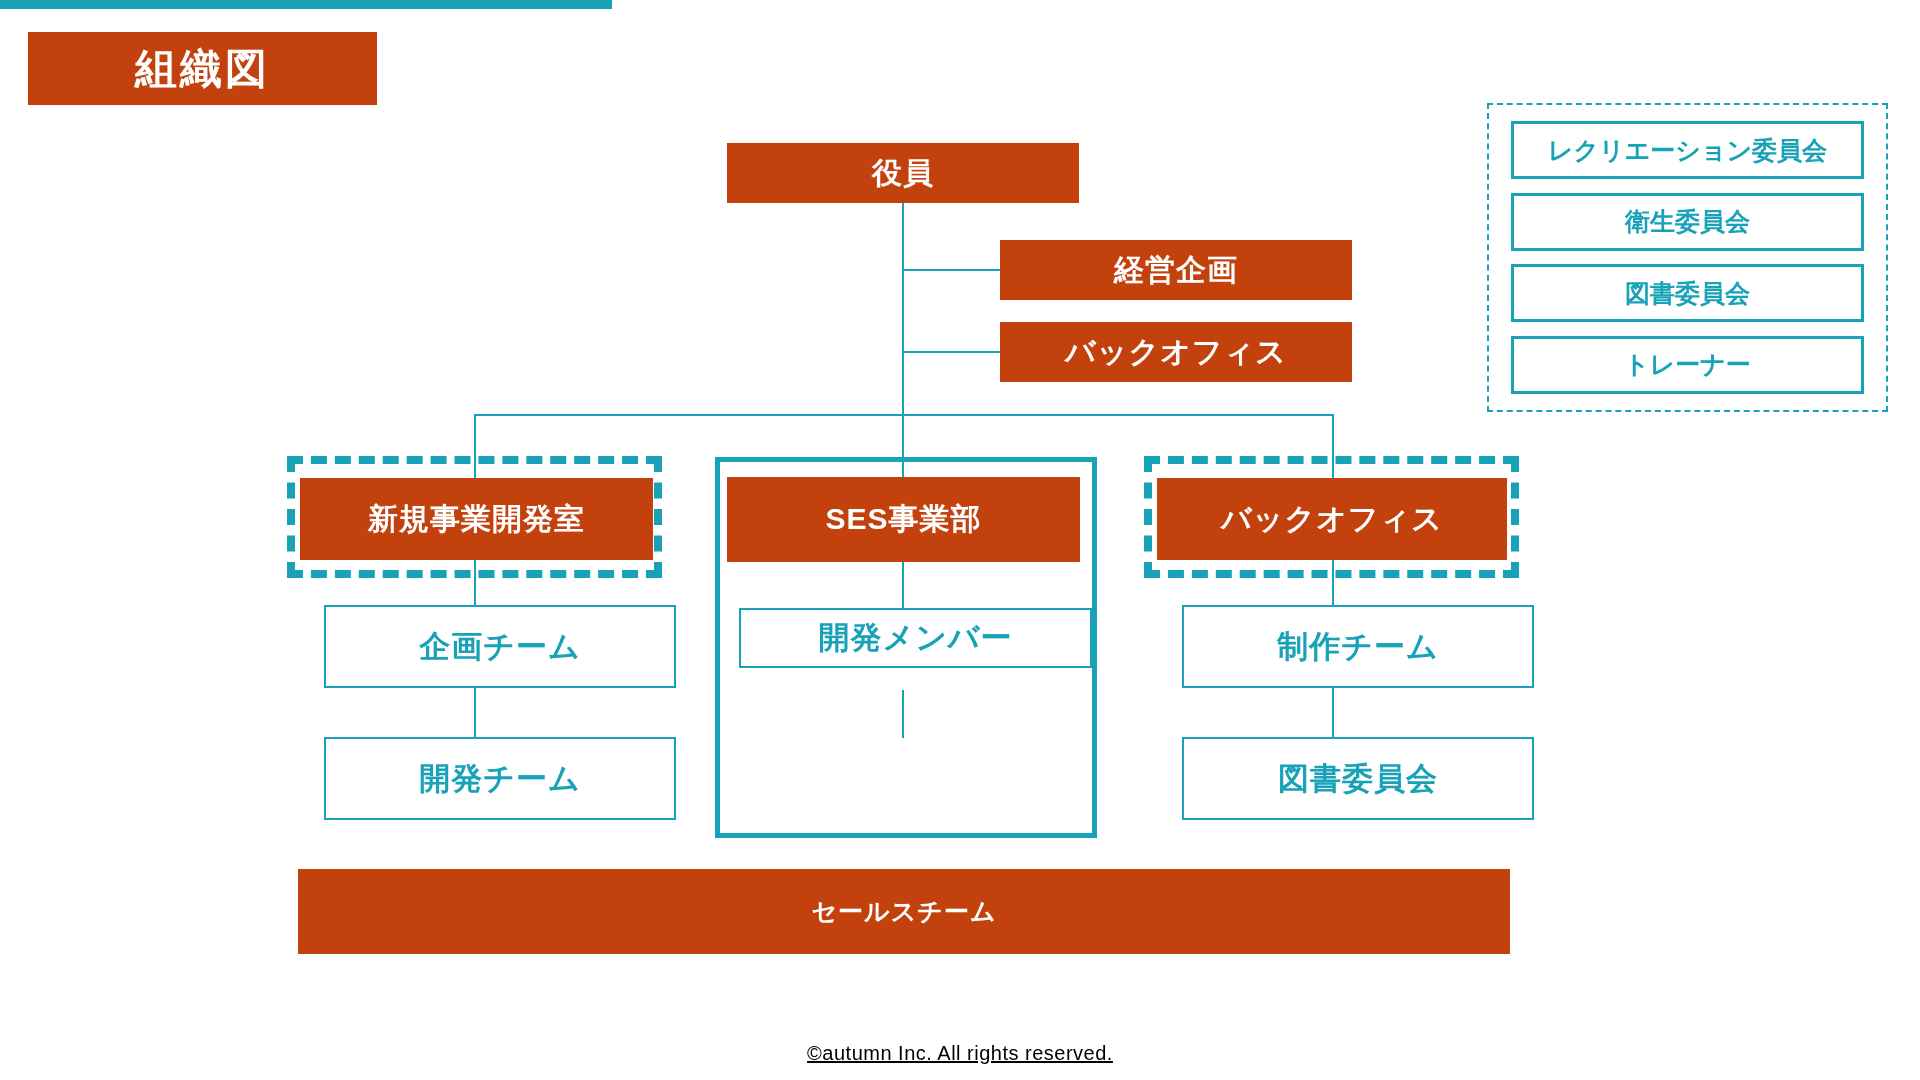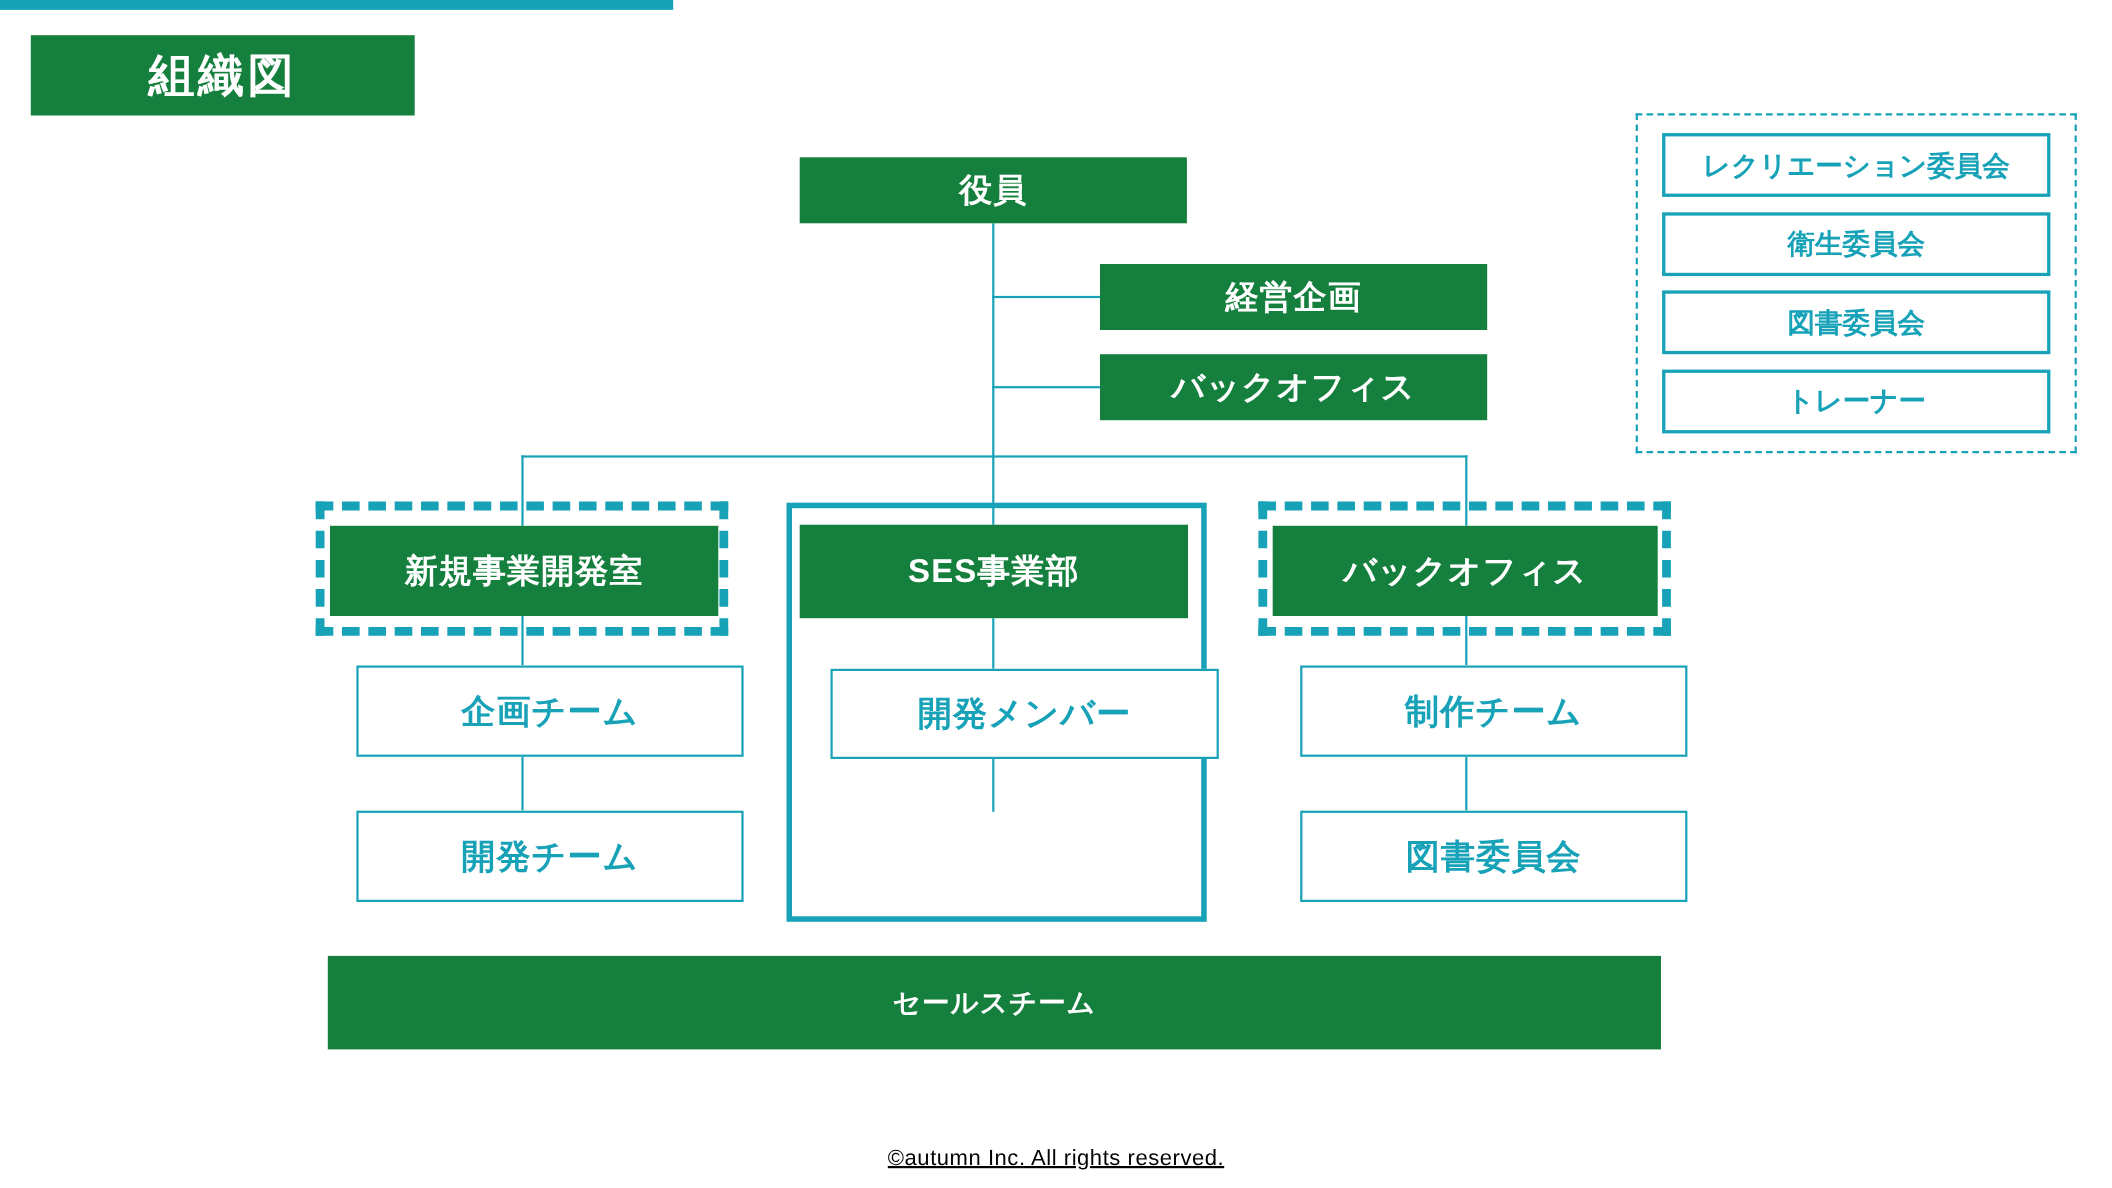--- a/index.html
+++ b/index.html
@@ -20,21 +20,21 @@
     position: absolute;
     box-sizing: border-box;
     display: flex;
     align-items: center;
     justify-content: center;
     font-weight: 700;
     letter-spacing: 1px;
     white-space: nowrap;
   }
   .fill {
-    background: #15803d;
+    background: #c2410c;
     color: #ffffff;
   }
   .outline {
     background: #ffffff;
     border: 2px solid #17A2B8;
     color: #17A2B8;
   }
   .committee {
     border: 3px solid #17A2B8;
     background: #ffffff;
@@ -125,21 +125,21 @@
 
   <div class="box fill node-main" style="left:1000px;top:240px;width:352px;height:60px">経営企画</div>
 
   <div class="frame dashed" style="left:287px;top:456px;width:375px;height:122px"></div>
   <div class="box fill node-main" style="left:300px;top:478px;width:353px;height:82px">新規事業開発室</div>
   <div class="box outline node-team" style="left:298px;top:605px;width:352px;height:83px">企画チーム</div>
   <div class="box outline node-team" style="left:298px;top:737px;width:352px;height:83px">開発チーム</div>
 
   <div class="frame solid" style="left:715px;top:457px;width:382px;height:381px"></div>
   <div class="box fill node-main" style="left:727px;top:477px;width:353px;height:85px">SES事業部</div>
-  <div class="box outline node-team" style="left:729px;top:608px;width:353px;height:82px">開発メンバー</div>
+  <div class="box outline node-team" style="left:713px;top:608px;width:353px;height:60px">開発メンバー</div>
 
   <div class="frame dashed" style="left:1144px;top:456px;width:375px;height:122px"></div>
   <div class="box fill node-main" style="left:1157px;top:478px;width:350px;height:82px">バックオフィス</div>
   <div class="box outline node-team" style="left:1156px;top:605px;width:352px;height:83px">制作チーム</div>
   <div class="box outline node-team" style="left:1156px;top:737px;width:352px;height:83px">図書委員会</div>
 
   <div class="box fill sales-bar" style="left:298px;top:869px;width:1212px;height:85px">セールスチーム</div>
 
   <div class="frame thin-dashed" style="left:1487px;top:103px;width:401px;height:309px">
     <div class="committee">レクリエーション委員会</div>

